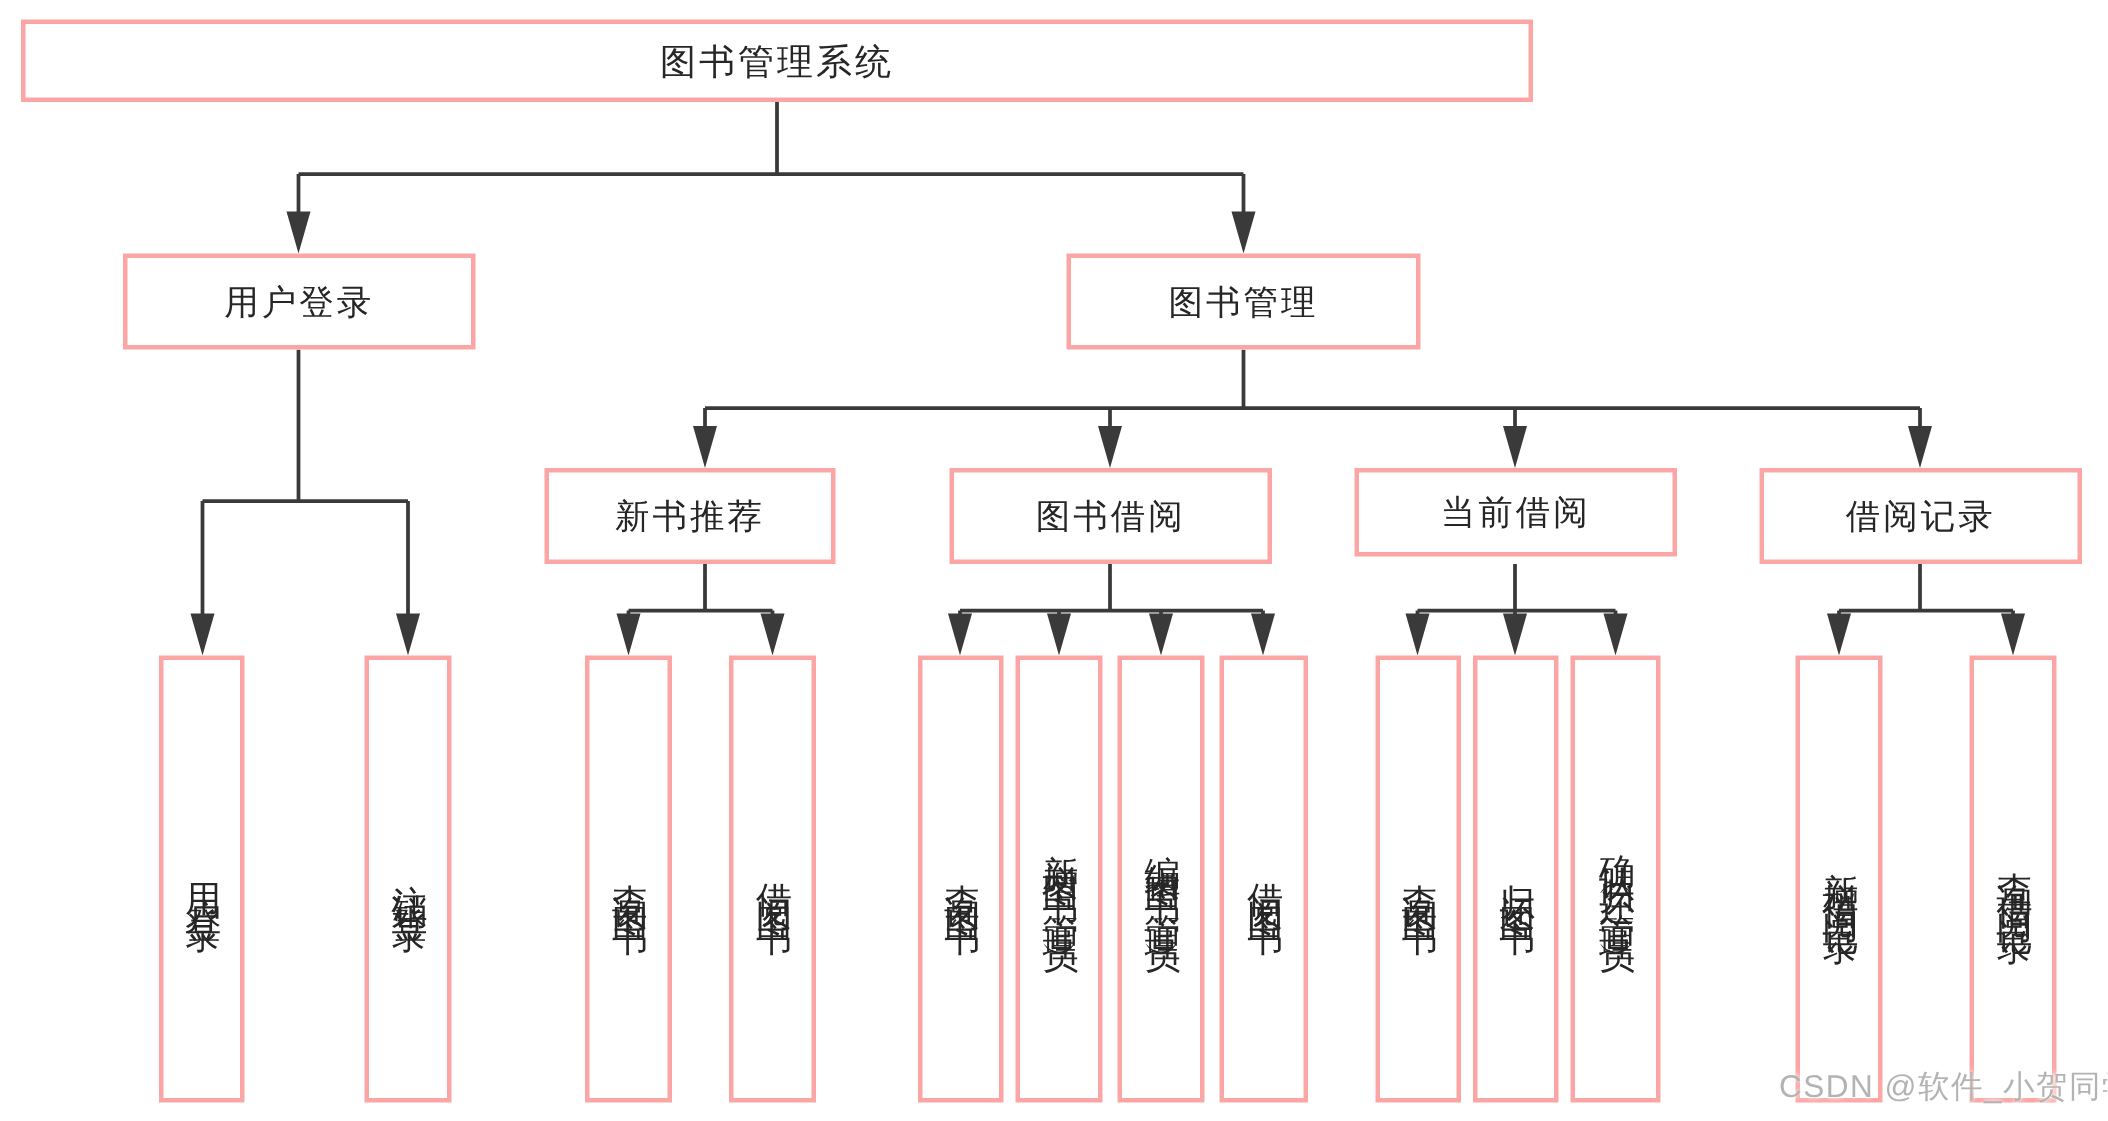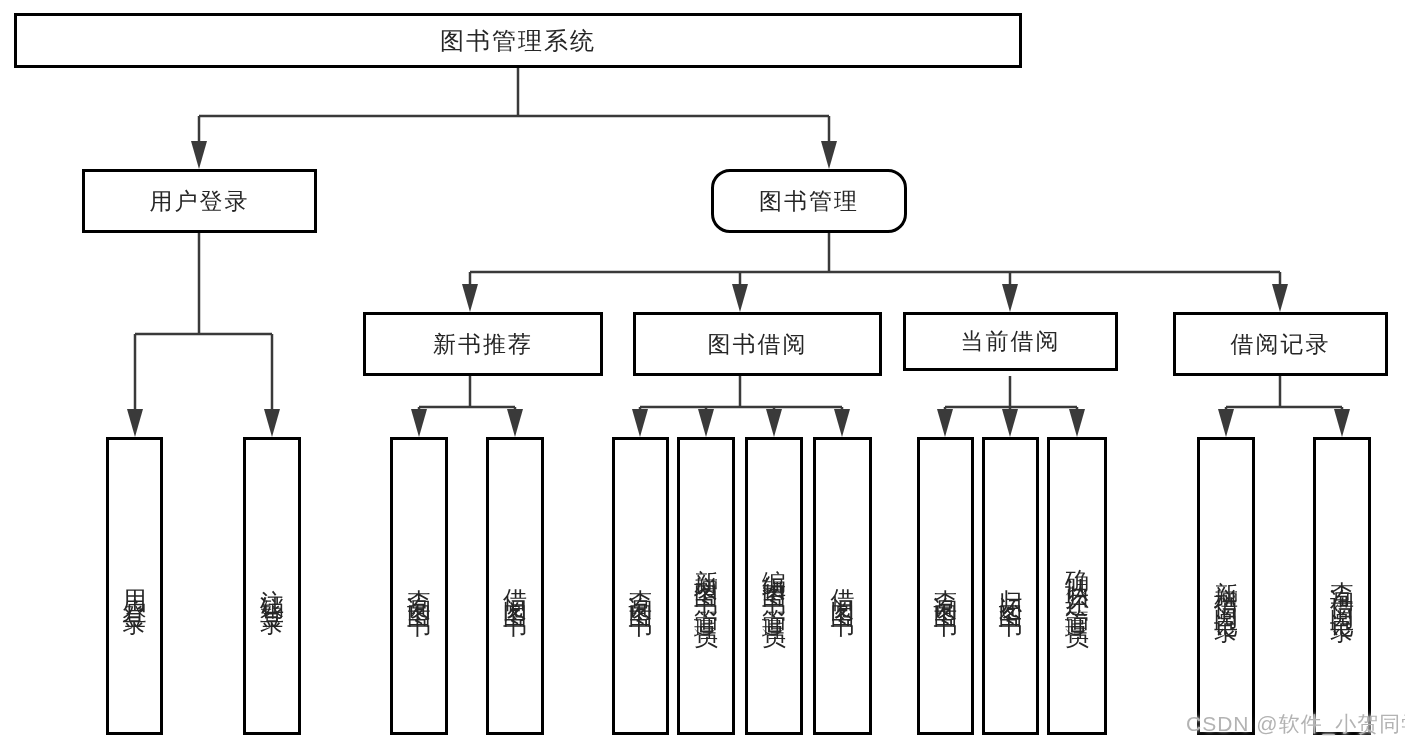--- a/index.html
+++ b/index.html
@@ -7,21 +7,21 @@
     position:relative;
     width:1405px;height:747px;
     background:#ffffff;
     font-family:"Liberation Sans","DejaVu Sans",sans-serif;
     overflow:hidden;
   }
   #wires{position:absolute;left:0;top:0;z-index:1;}
   .box{
     position:absolute;
     box-sizing:border-box;
-    border:3px solid #000000;
+    border:3px solid #fca5a5;
     background:#ffffff;
     display:flex;
     align-items:center;
     justify-content:center;
     color:#262626;
     z-index:2;
   }
   .hbox{
     font-size:23px;
     letter-spacing:2px;
@@ -118,28 +118,28 @@
     </g>
   </svg>
 
   <div class="box hbox rootbox" style="left:14px;top:13px;width:1008px;height:55px;">
     <span>图书管理系统</span>
   </div>
 
   <div class="box hbox" style="left:82px;top:169px;width:235px;height:64px;">
     <span>用户登录</span>
   </div>
-  <div class="box hbox" style="left:711px;top:169px;width:196px;height:64px;border-radius:19px;">
+  <div class="box hbox" style="left:711px;top:169px;width:236px;height:64px;">
     <span>图书管理</span>
   </div>
 
-  <div class="box hbox" style="left:363px;top:312px;width:240px;height:64px;">
+  <div class="box hbox" style="left:363px;top:312px;width:194px;height:64px;">
     <span>新书推荐</span>
   </div>
-  <div class="box hbox" style="left:633px;top:312px;width:249px;height:64px;">
+  <div class="box hbox" style="left:633px;top:312px;width:215px;height:64px;">
     <span>图书借阅</span>
   </div>
   <div class="box hbox" style="left:903px;top:312px;width:215px;height:59px;">
     <span>当前借阅</span>
   </div>
   <div class="box hbox" style="left:1173px;top:312px;width:215px;height:64px;">
     <span>借阅记录</span>
   </div>
 
   <div class="box vbox" style="left:106px;top:437px;width:57px;height:298px;">

